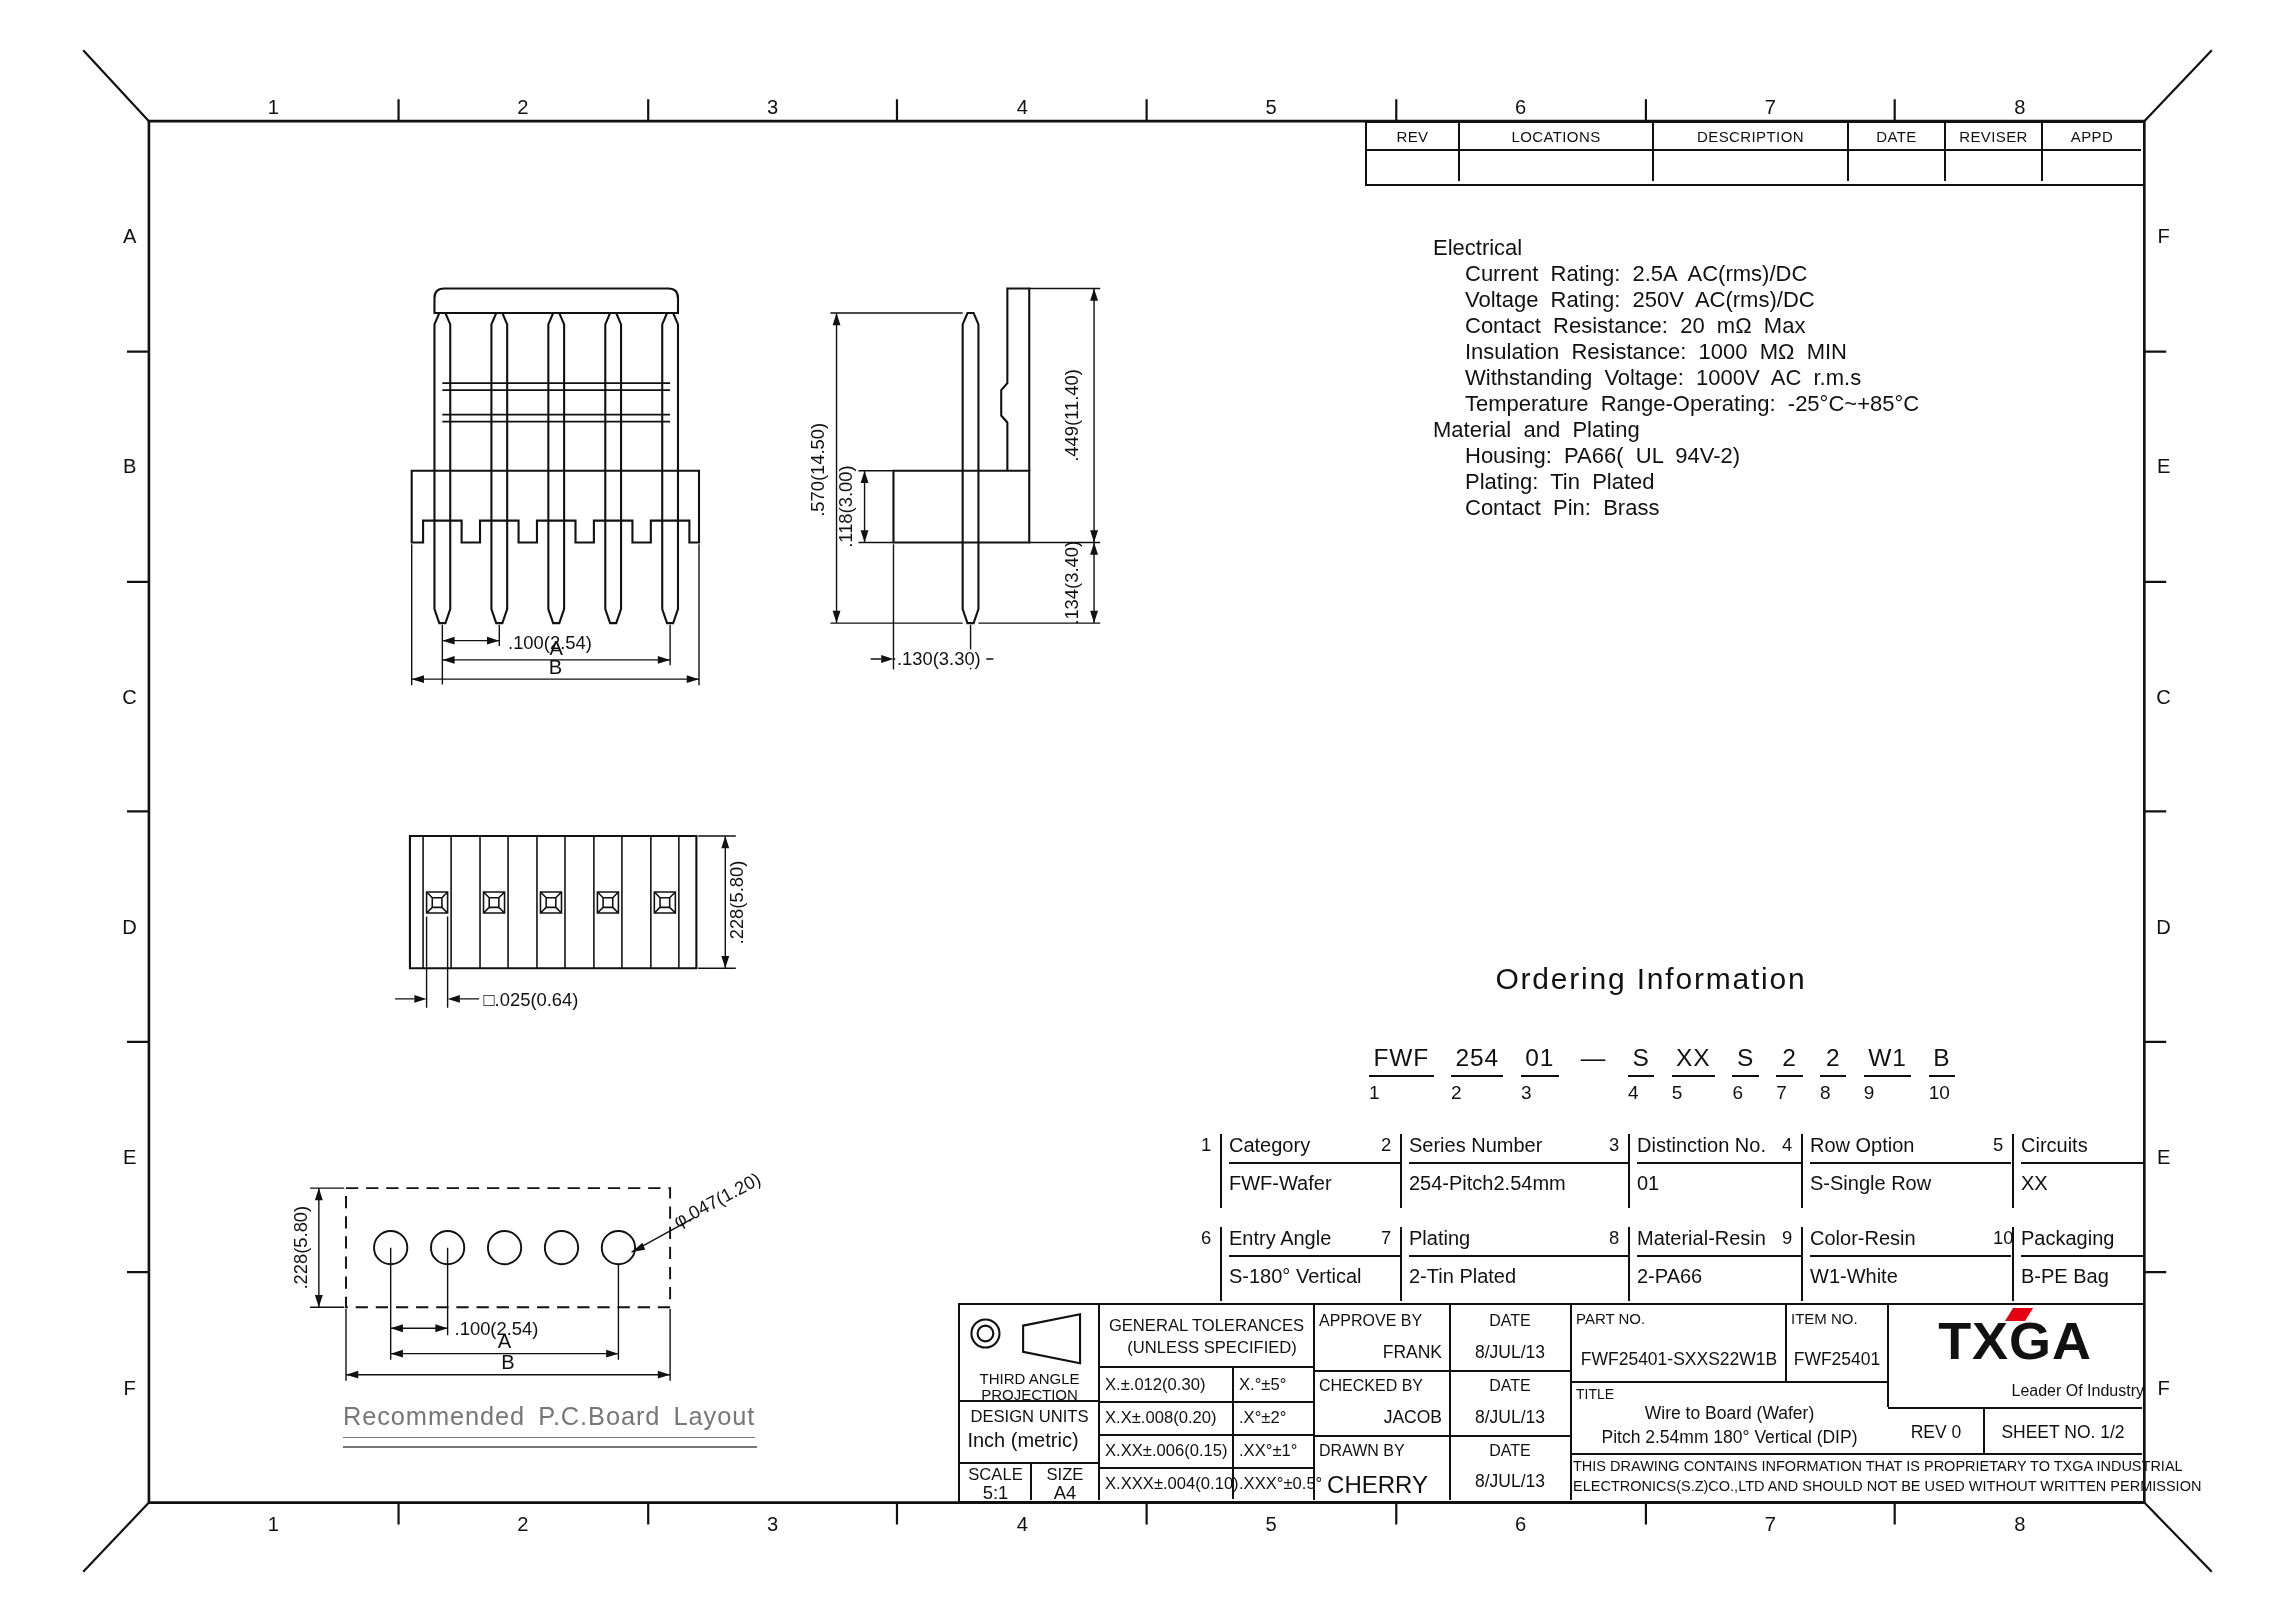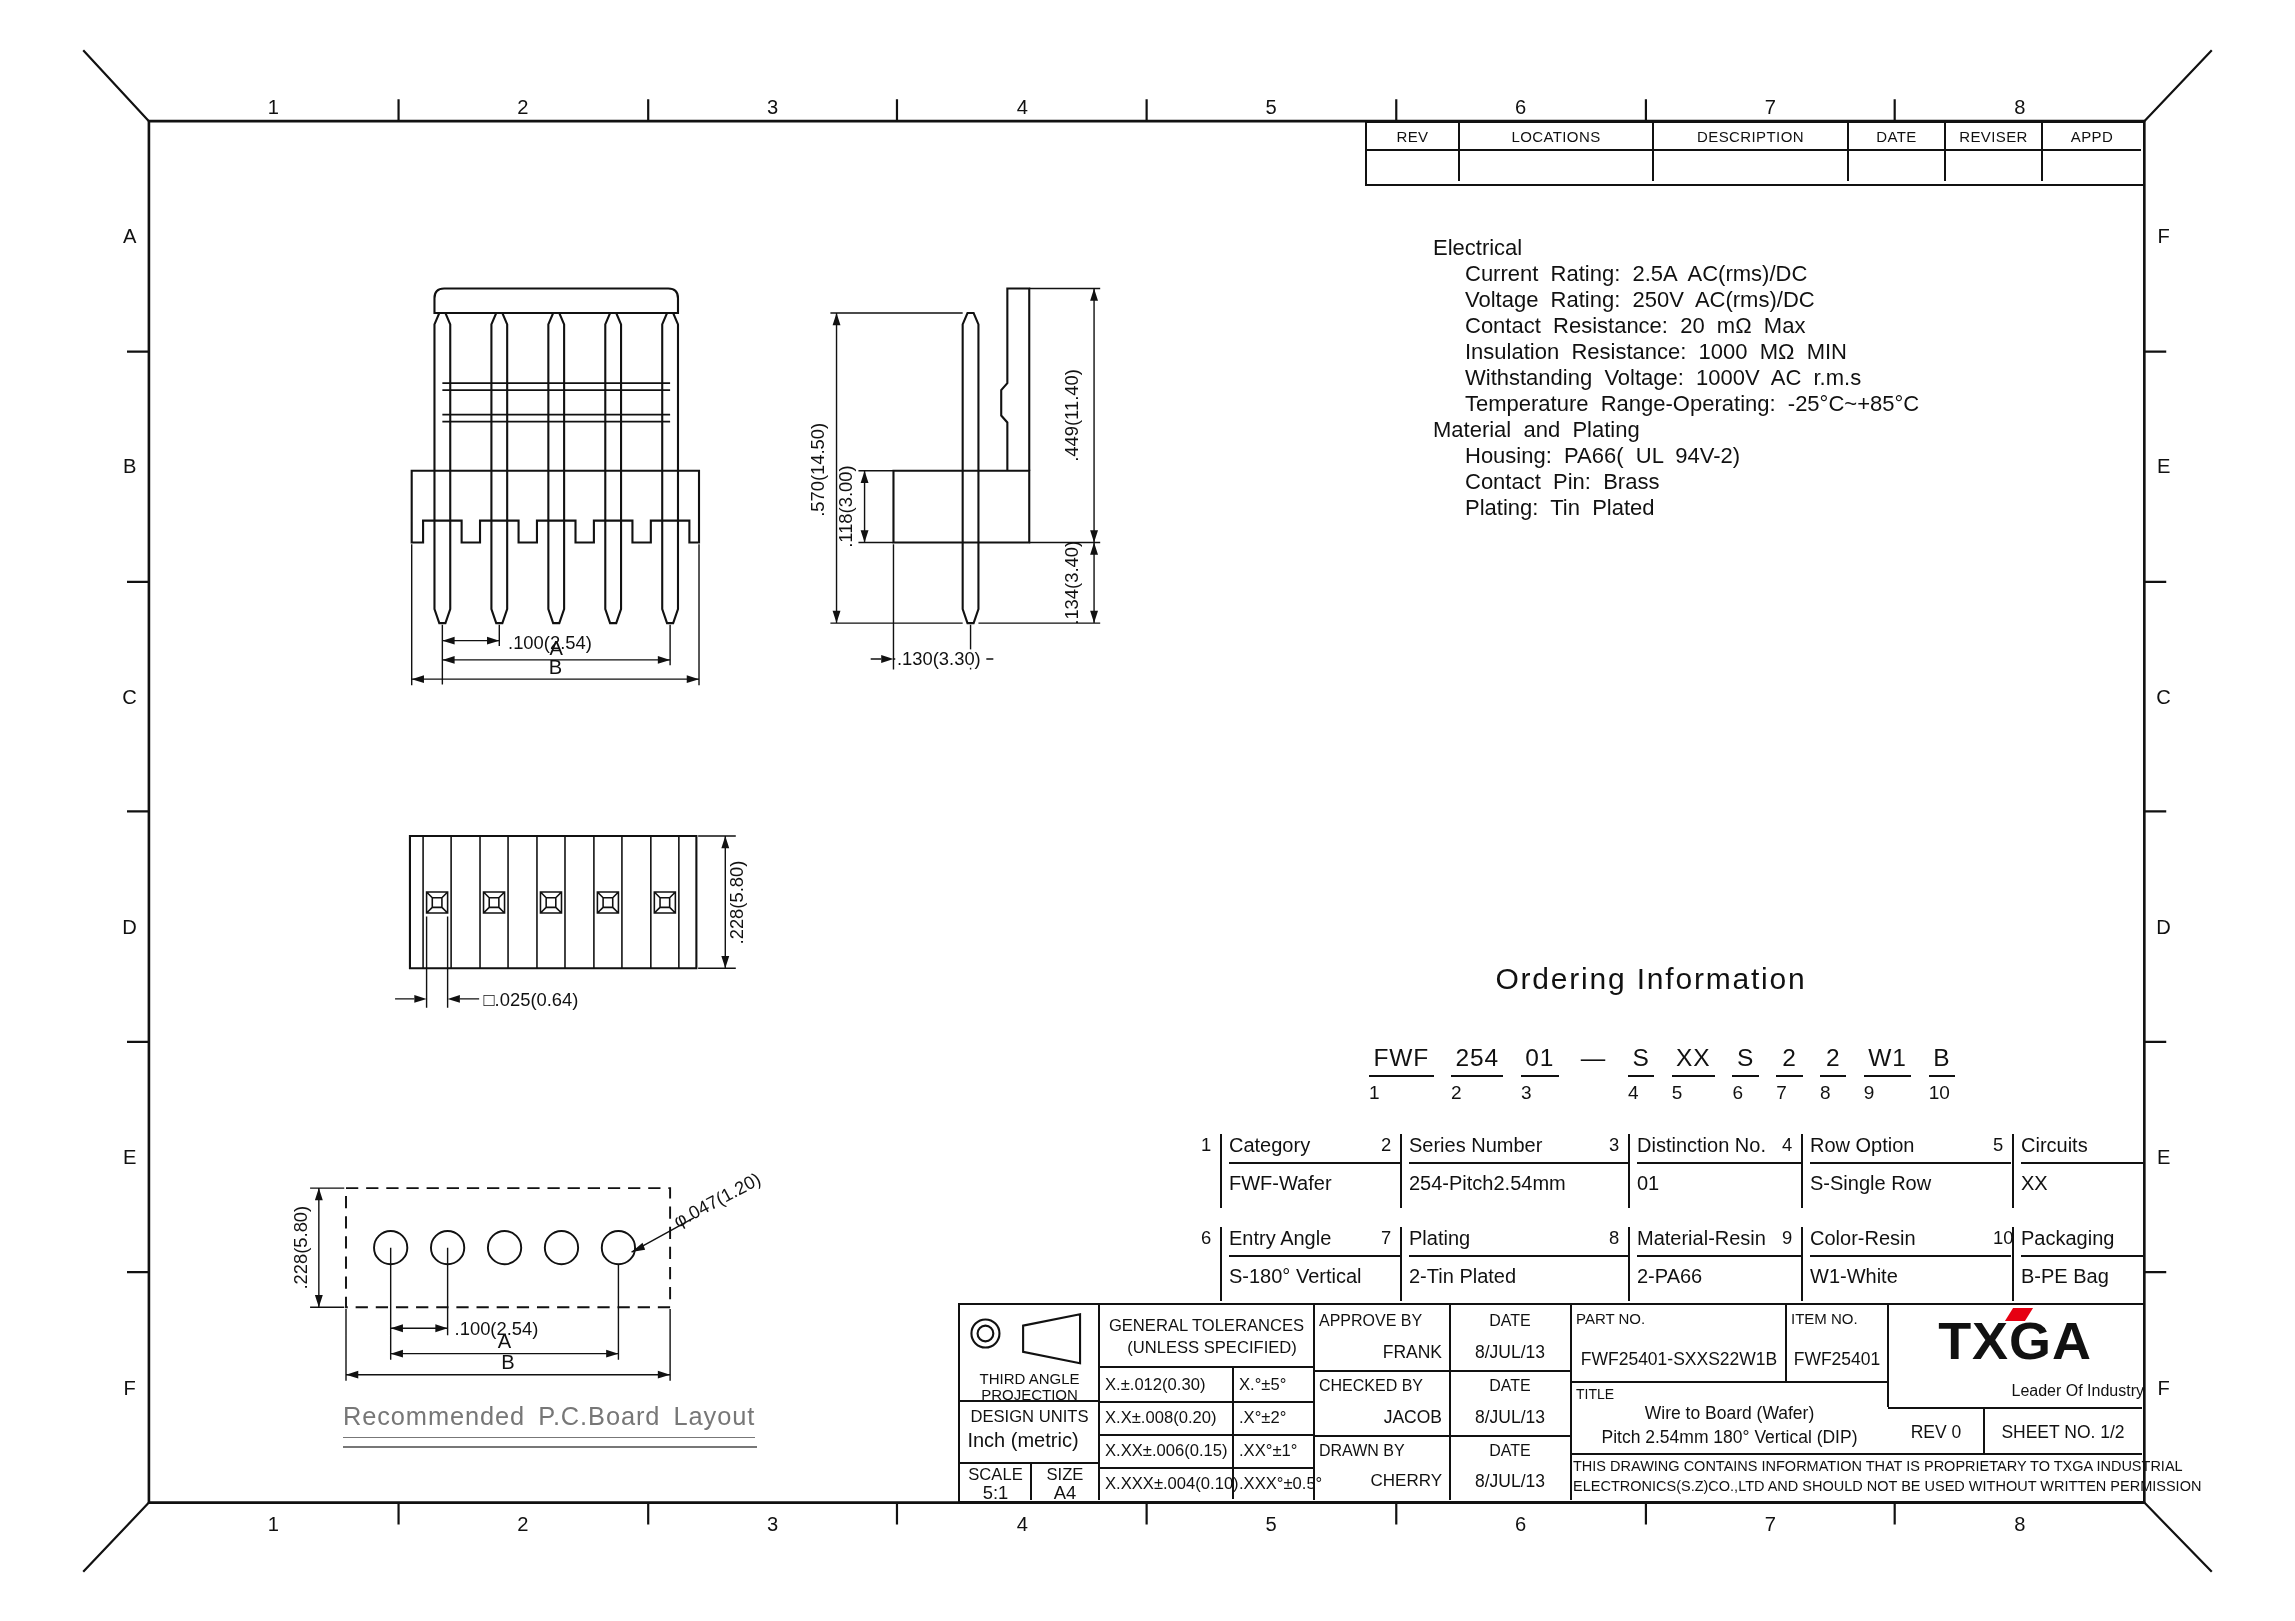--- a/index.html
+++ b/index.html
@@ -214,22 +214,22 @@
 <div class="specs">
   <div class="specline">Electrical</div>
   <div class="specline ind">Current Rating: 2.5A AC(rms)/DC</div>
   <div class="specline ind">Voltage Rating: 250V AC(rms)/DC</div>
   <div class="specline ind">Contact Resistance: 20 mΩ Max</div>
   <div class="specline ind">Insulation Resistance: 1000 MΩ MIN</div>
   <div class="specline ind">Withstanding Voltage: 1000V AC r.m.s</div>
   <div class="specline ind">Temperature Range-Operating: -25°C~+85°C</div>
   <div class="specline">Material and Plating</div>
   <div class="specline ind">Housing: PA66( UL 94V-2)</div>
+  <div class="specline ind">Plating: Tin Plated</div>
   <div class="specline ind">Contact Pin: Brass</div>
-  <div class="specline ind">Plating: Tin Plated</div>
 </div>
 
 <div class="ordtitle">Ordering Information</div>
 
 <div class="osegs">
   <div class="oseg">
       <span class="ocode">FWF</span>
       <span class="onm">1</span>
     </div>
   <div class="oseg">
@@ -394,21 +394,21 @@
 
   <div class="tt" style="left:359px;top:7px;font-size:16px">APPROVE BY</div>
   <div class="tt rgt" style="left:377px;top:37px;width:105px;font-size:17.5px">FRANK</div>
   <div class="tt ctr" style="left:490px;top:7px;width:120px;font-size:16px">DATE</div>
   <div class="tt ctr" style="left:490px;top:37px;width:120px;font-size:17.5px">8/JUL/13</div>
   <div class="tt" style="left:359px;top:72px;font-size:16px">CHECKED BY</div>
   <div class="tt rgt" style="left:377px;top:102px;width:105px;font-size:17.5px">JACOB</div>
   <div class="tt ctr" style="left:490px;top:72px;width:120px;font-size:16px">DATE</div>
   <div class="tt ctr" style="left:490px;top:102px;width:120px;font-size:17.5px">8/JUL/13</div>
   <div class="tt" style="left:359px;top:137px;font-size:16px">DRAWN BY</div>
-  <div class="tt rgt" style="left:377px;top:166px;width:105px;font-size:17px">CHERRY</div>
+  <div class="tt rgt" style="left:363px;top:166px;width:105px;font-size:24px">CHERRY</div>
   <div class="tt ctr" style="left:490px;top:137px;width:120px;font-size:16px">DATE</div>
   <div class="tt ctr" style="left:490px;top:166px;width:120px;font-size:17.5px">8/JUL/13</div>
 
   <div class="tt" style="left:616px;top:5.3px;font-size:15px">PART NO.</div>
   <div class="tt ctr" style="left:611px;top:44px;width:216px;font-size:17.5px">FWF25401-SXXS22W1B</div>
   <div class="tt" style="left:831px;top:5.3px;font-size:15px">ITEM NO.</div>
   <div class="tt ctr" style="left:826px;top:44px;width:102px;font-size:17.5px">FWF25401</div>
   <div class="tt" style="left:616px;top:81px;font-size:14px">TITLE</div>
   <div class="tt ctr" style="left:611px;top:98px;width:317px;font-size:17.5px">Wire to Board (Wafer)</div>
   <div class="tt ctr" style="left:611px;top:122px;width:317px;font-size:17.5px">Pitch 2.54mm 180° Vertical (DIP)</div>

